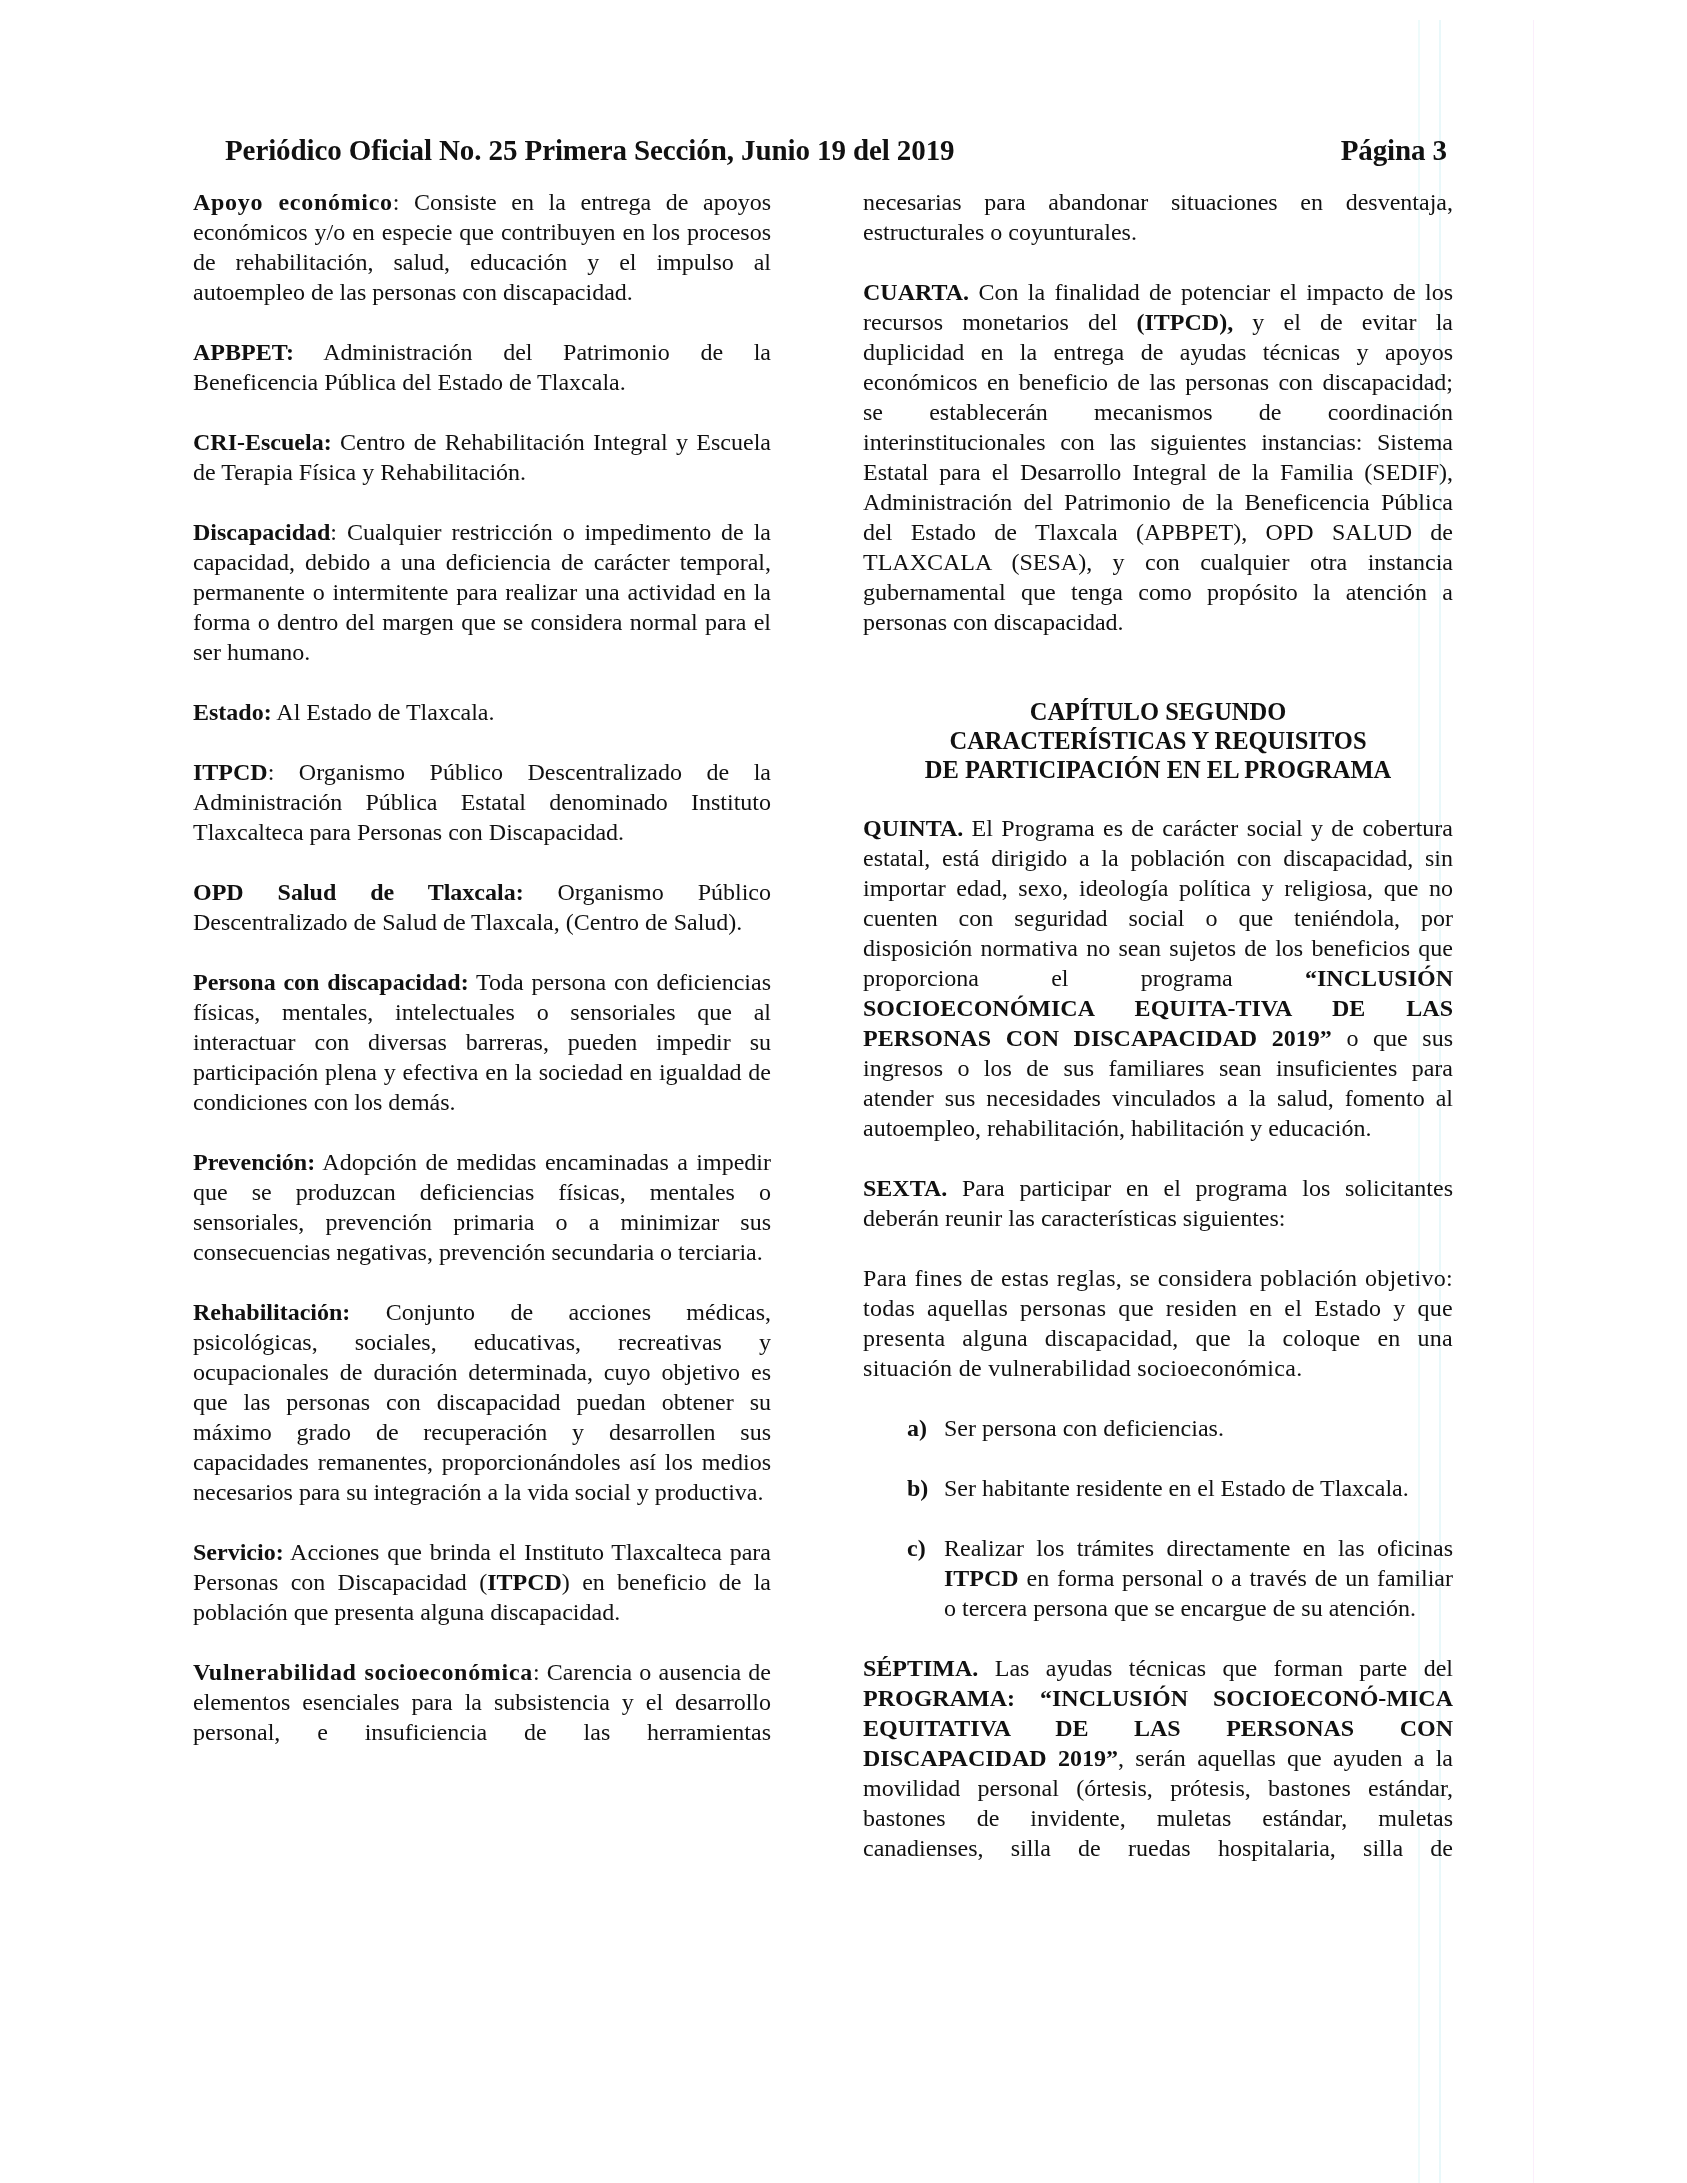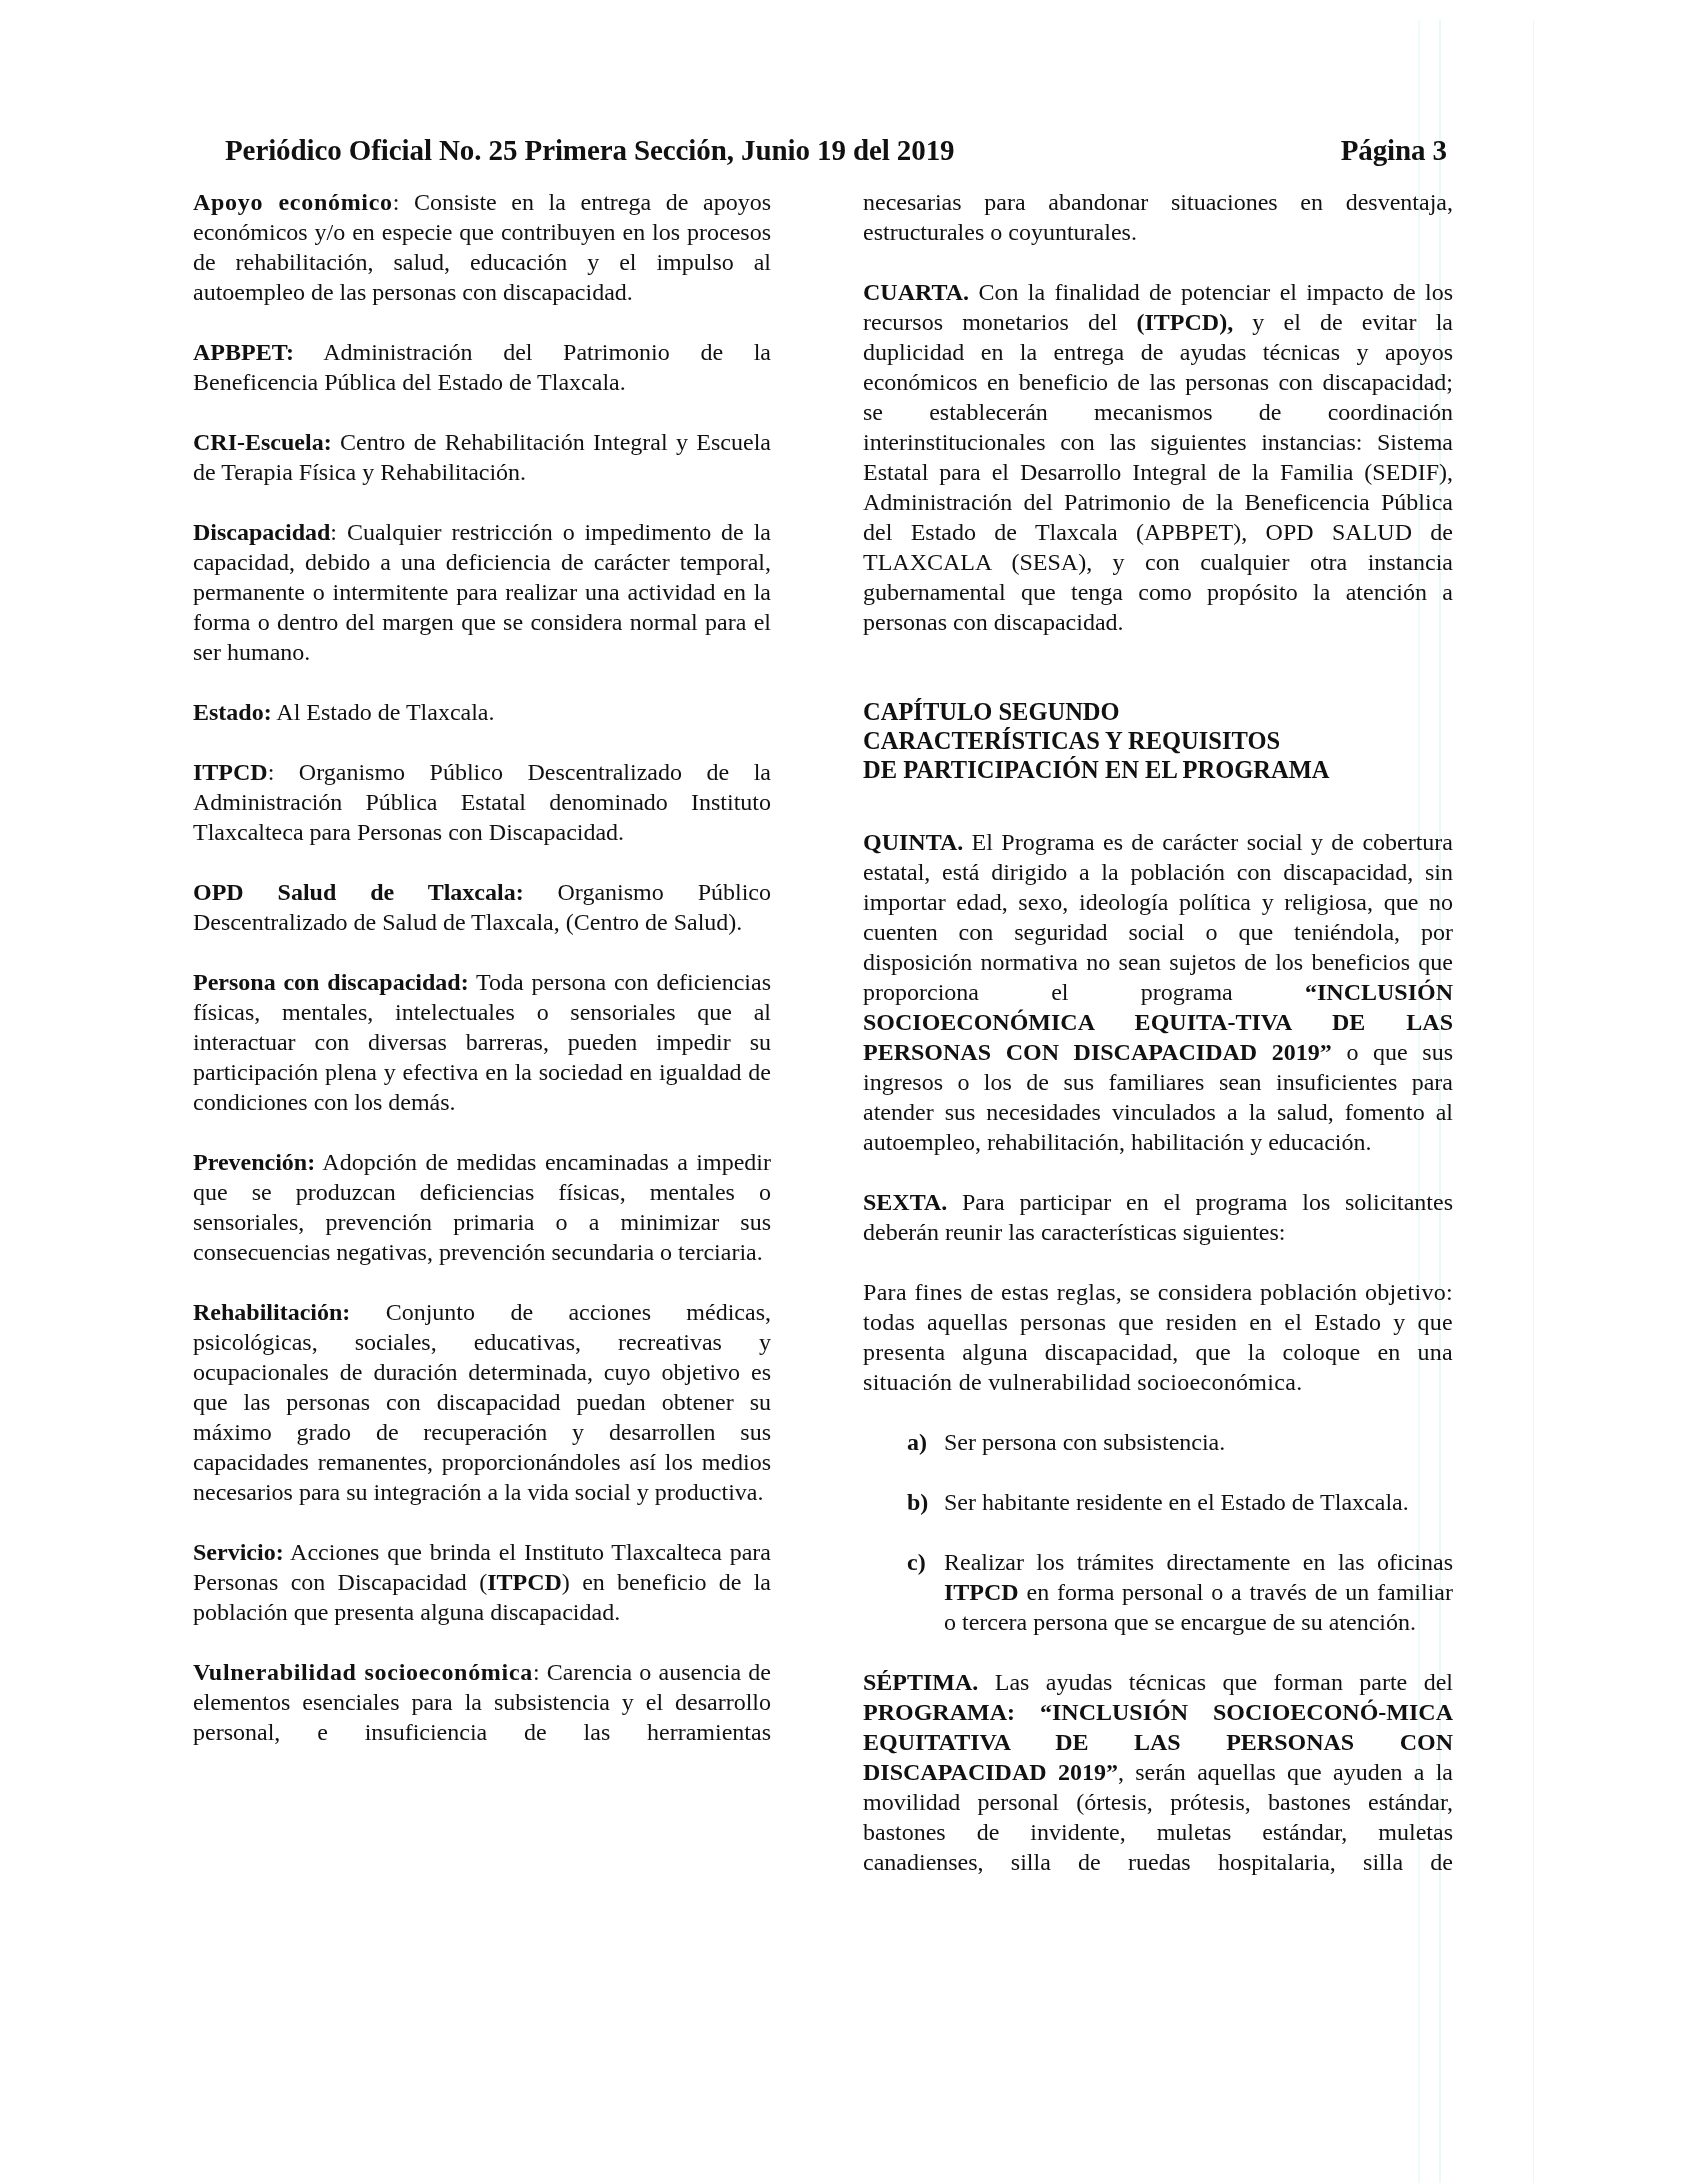--- a/index.html
+++ b/index.html
@@ -16,22 +16,22 @@
   .header .right { position: absolute; right: 0; top: 0; }
 
   .col { position: absolute; top: 187px; font-size: 24px; line-height: 30px; }
   .col-left { left: 193px; width: 578px; }
   .col-right { left: 863px; width: 590px; }
 
   .p { margin: 0 0 30px 0; text-align: justify; text-align-last: left; hyphens: none; }
   .p b, .term { font-weight: bold; margin-top: 44px; }
   .spaced { letter-spacing: 0.7px; }
 
-  .chapter { font-weight: bold; font-size: 24.5px; line-height: 29px;
-             margin: 0 0 43px 0; }
+  .chapter { text-align: center; font-weight: bold; font-size: 24.5px; line-height: 29px;
+             margin: 0 0 29px 0; }
   .chapter-gap { height: 30px; }
 
   .list { margin: 0 0 0 0; padding: 0; list-style: none; }
   .list li { position: relative; padding-left: 81px; margin-bottom: 30px; text-align: justify; text-align-last: left; }
   .list li .marker { position: absolute; left: 44px; top: 0; font-weight: bold; }
   .list li:last-child { margin-bottom: 30px; }
 </style>
 </head>
 <body>
 
@@ -84,20 +84,20 @@
     <span>DE PARTICIPACIÓN EN EL PROGRAMA</span>
   </h2>
 
   <p class="p"><b>QUINTA.</b><span> El Programa es de carácter social y de cobertura estatal, está dirigido a la población con discapacidad, sin importar edad, sexo, ideología política y religiosa, que no cuenten con seguridad social o que teniéndola, por disposición normativa no sean sujetos de los beneficios que proporciona el programa </span><b>“INCLUSIÓN SOCIOECONÓMICA EQUITA-TIVA DE LAS PERSONAS CON DISCAPACIDAD 2019”</b><span> o que sus ingresos o los de sus familiares sean insuficientes para atender sus necesidades vinculados a la salud, fomento al autoempleo, rehabilitación, habilitación y educación.</span></p>
 
   <p class="p"><b>SEXTA.</b><span> Para participar en el programa los solicitantes deberán reunir las características siguientes:</span></p>
 
   <p class="p spaced" style="letter-spacing:0.3px;">Para fines de estas reglas, se considera población objetivo: todas aquellas personas que residen en el Estado y que presenta alguna discapacidad, que la coloque en una situación de vulnerabilidad socioeconómica.</p>
 
   <ul class="list">
-    <li><span class="marker">a)</span><span>Ser persona con subsistencia.</span></li>
+    <li><span class="marker">a)</span><span>Ser persona con deficiencias.</span></li>
     <li><span class="marker">b)</span><span>Ser habitante residente en el Estado de Tlaxcala.</span></li>
     <li><span class="marker">c)</span><span>Realizar los trámites directamente en las oficinas </span><b>ITPCD</b><span> en forma personal o a través de un familiar o tercera persona que se encargue de su atención.</span></li>
   </ul>
 
   <p class="p" style="text-align-last: justify;"><b>SÉPTIMA.</b><span> Las ayudas técnicas que forman parte del </span><b>PROGRAMA: “INCLUSIÓN SOCIOECONÓ-MICA EQUITATIVA DE LAS PERSONAS CON DISCAPACIDAD 2019”</b><span>, serán aquellas que ayuden a la movilidad personal (órtesis, prótesis, bastones estándar, bastones de invidente, muletas estándar, muletas canadienses, silla de ruedas hospitalaria, silla de</span></p>
 </section>
 
 
 </body></html>

